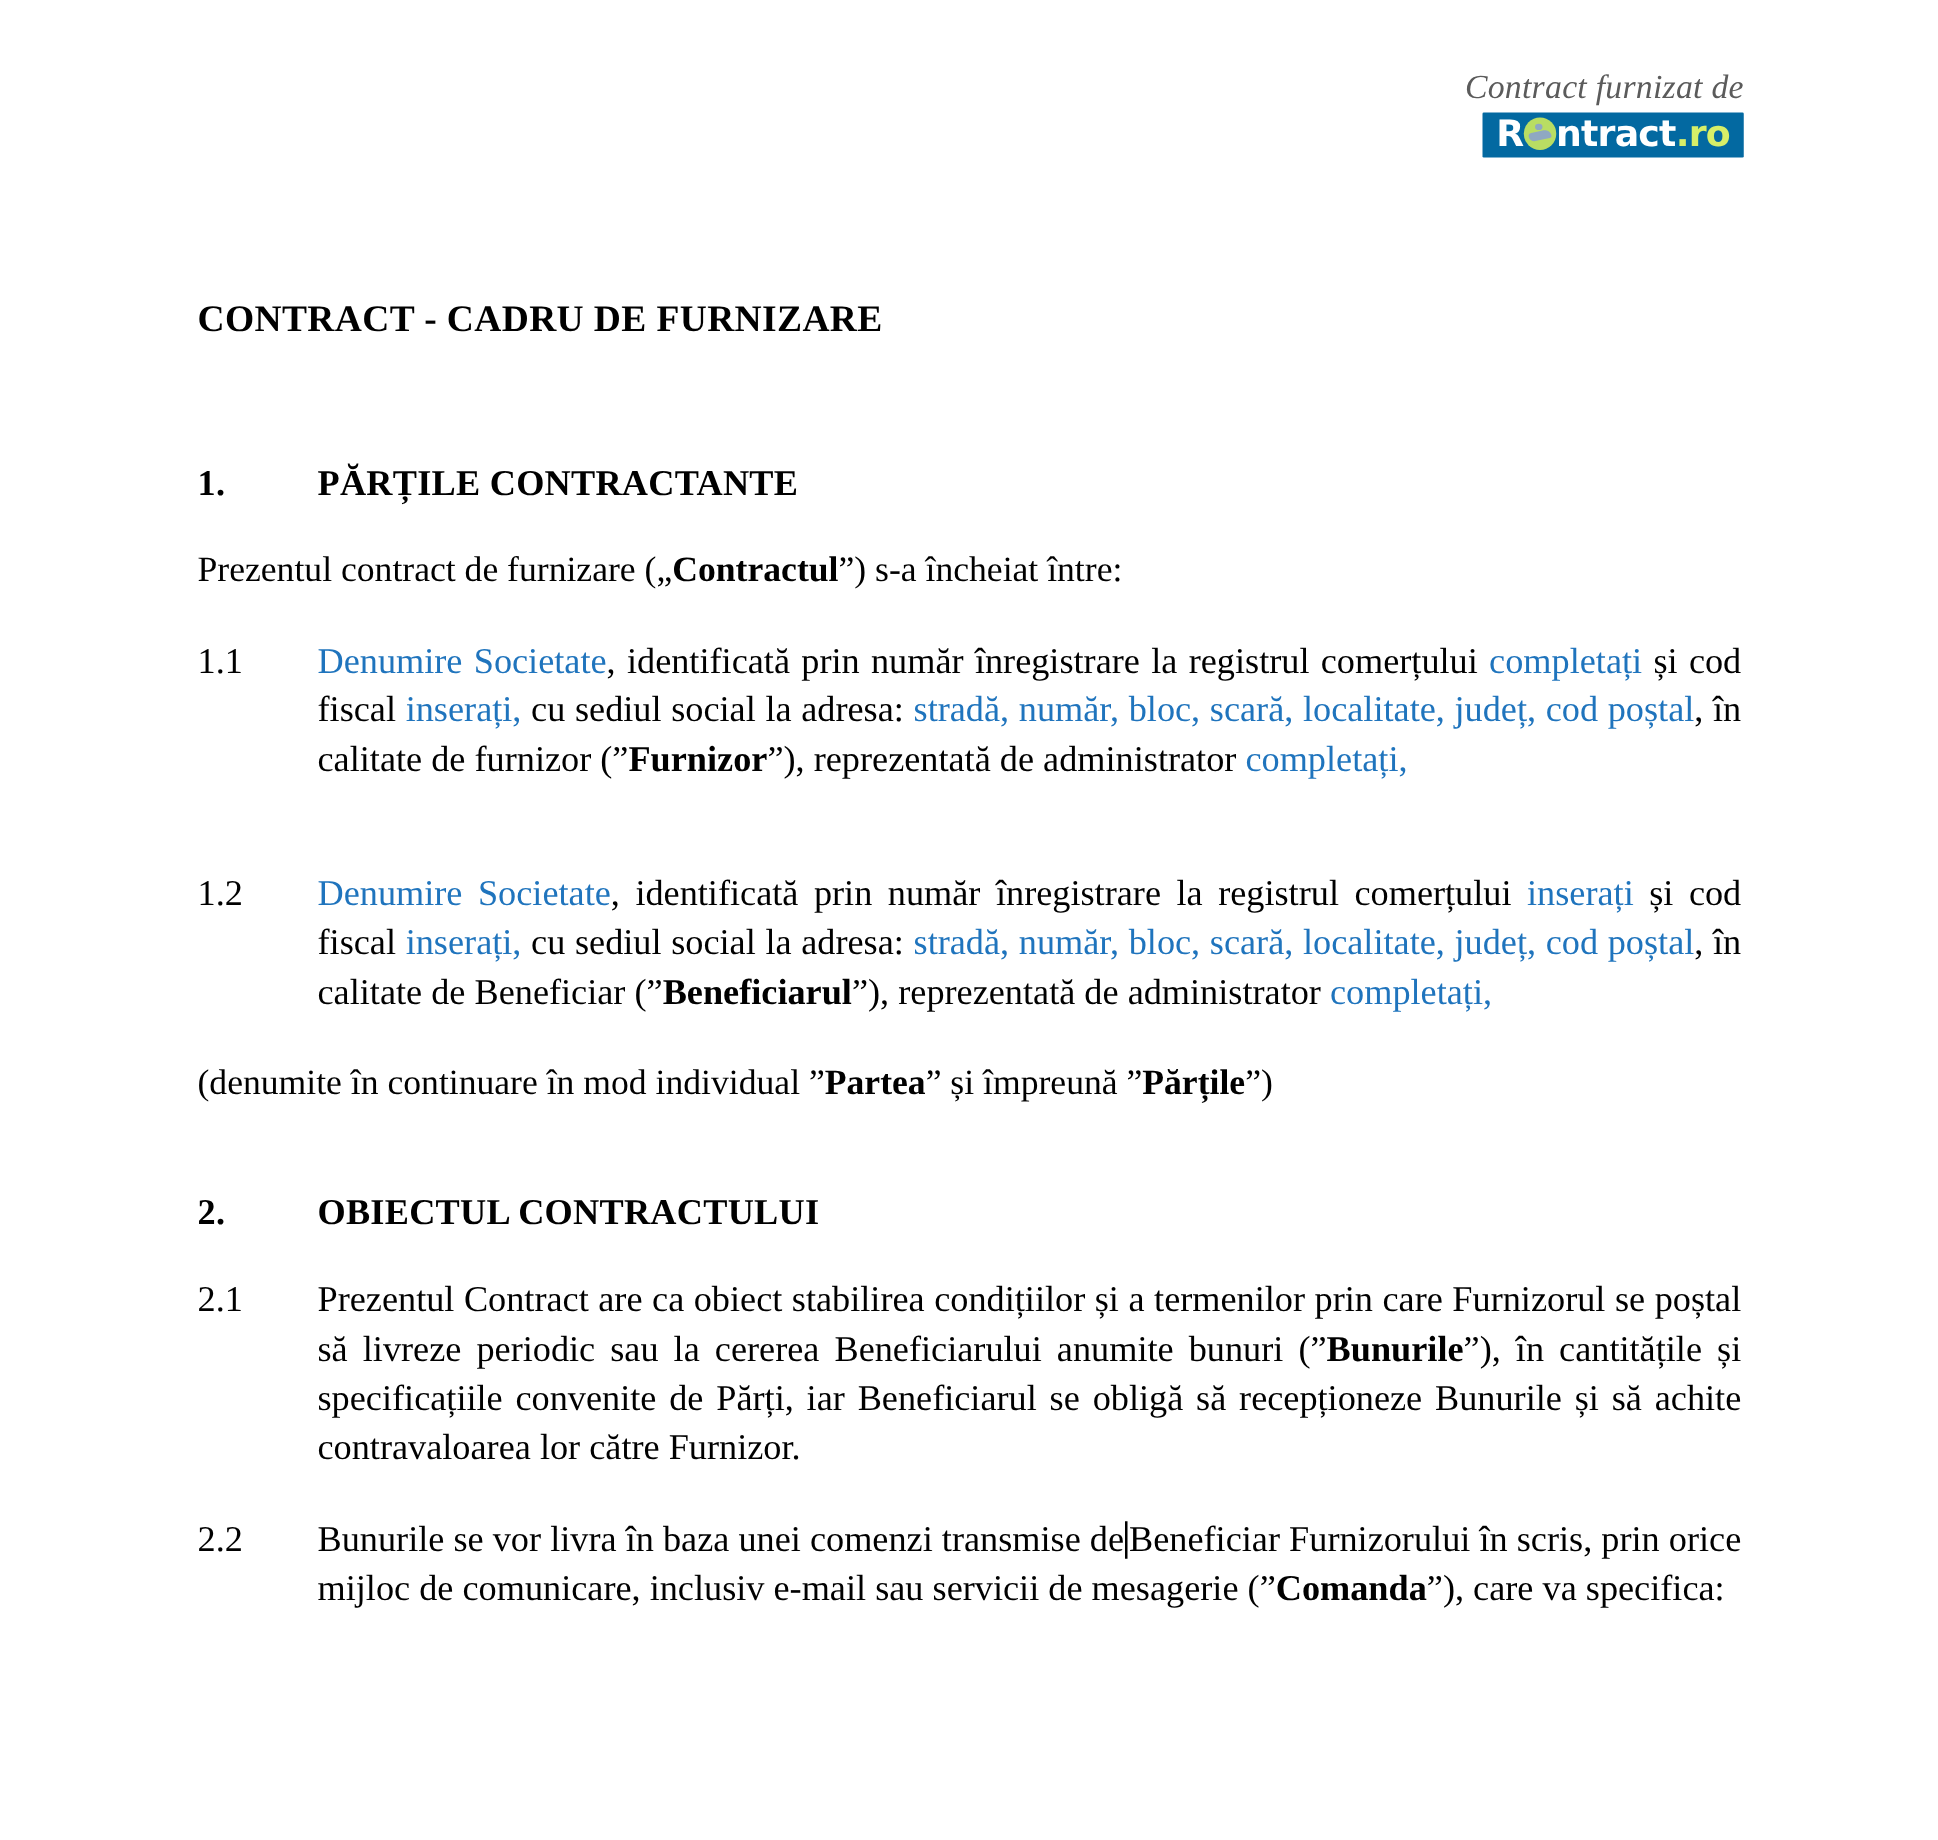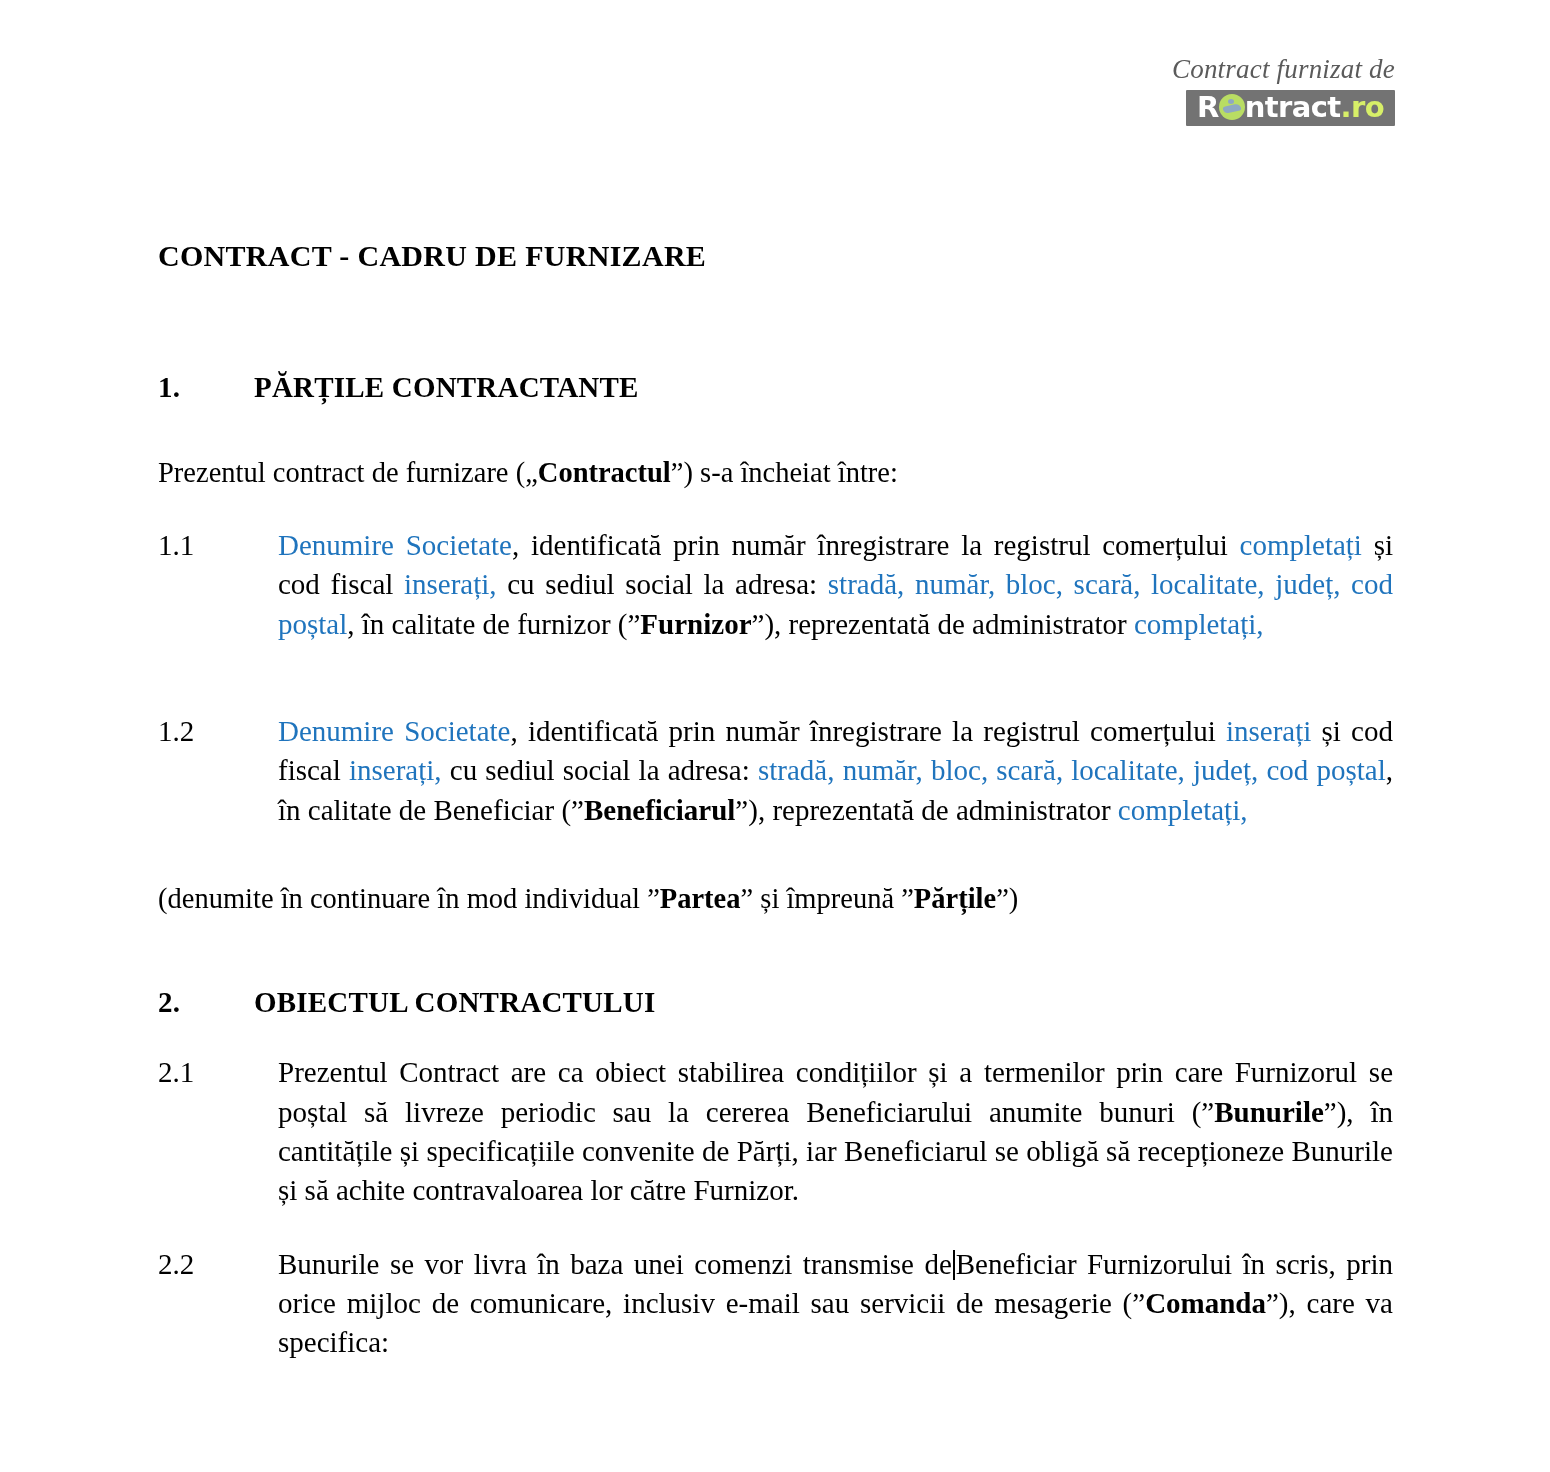--- a/index.html
+++ b/index.html
@@ -40,21 +40,21 @@
     font-size: 27px;
     color: #5b5b5b;
     letter-spacing: 0.2px;
     white-space: nowrap;
     display: block;
     margin-left: 48px;
   }
   .brand-logo {
     display: inline-block;
     margin-top: 7px;
-    background: #737373;
+    background: #0369a1;
     padding: 3px 11px 4px 11px;
     border-radius: 1px;
     line-height: 1;
     white-space: nowrap;
   }
   .brand-logo-text {
     font-family: "DejaVu Sans", sans-serif;
     font-weight: bold;
     font-size: 29px;
     letter-spacing: -0.6px;
@@ -134,37 +134,36 @@
     flex: 0 0 96px;
   }
   .section-title { flex: 1 1 auto; }
 
   .para {
     font-size: 28.5px;
     line-height: 1.355;
     margin: 0;
     text-align: justify;
   }
-  .para.plain { text-align: left; margin-top: 16px; }
+  .para.plain { text-align: left; }
 
   .clause {
     display: flex;
     font-size: 29px;
     line-height: 1.355;
     margin: 0;
   }
   .clause-num {
     width: 96px;
     flex: 0 0 96px;
   }
   .clause-body {
     flex: 1 1 auto;
     text-align: justify;
     text-justify: inter-word;
-    margin-left: 24px;
   }
 
   b, .b { font-weight: bold; }
 
   
   .gap-xl { height: 88px; }
   .gap-md { height: 34px; }
 
   
   .caret {

